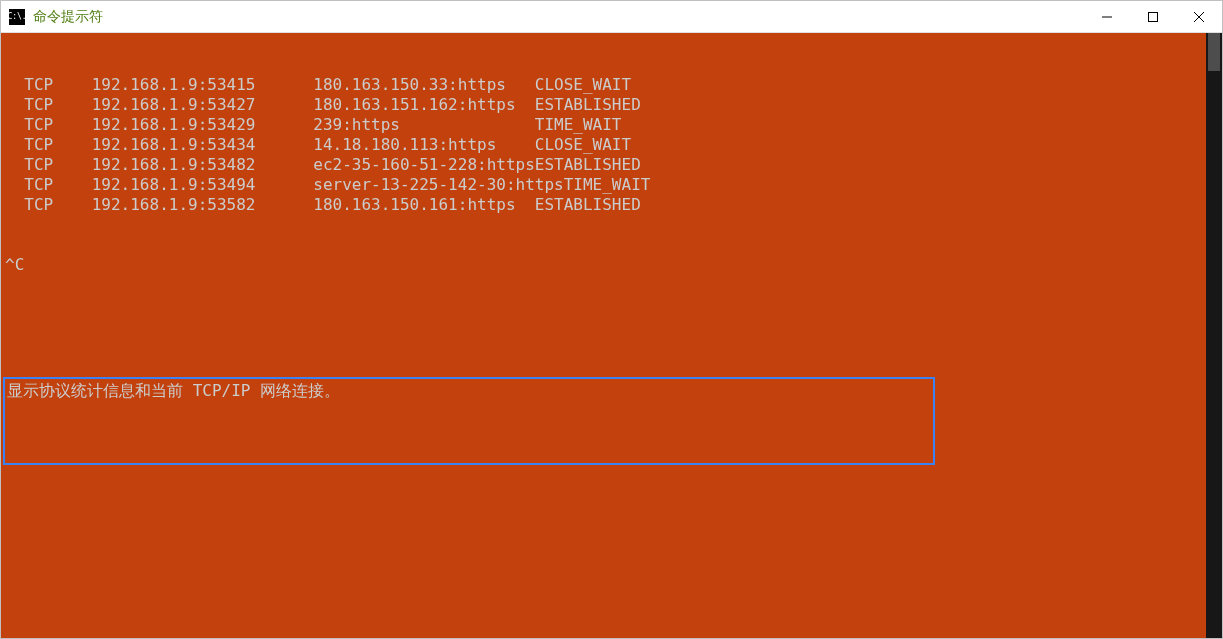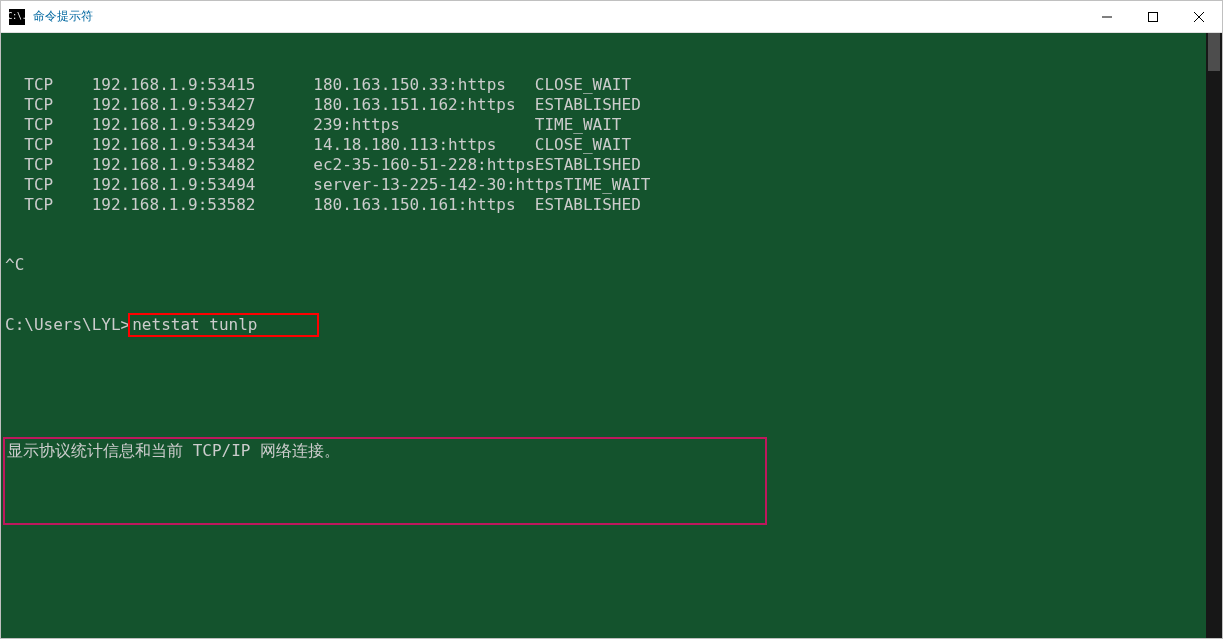--- a/index.html
+++ b/index.html
@@ -29,62 +29,62 @@
     margin: 0 8px;
     background: #000;
     display: flex;
     align-items: center;
     justify-content: center;
     font-size: 8px;
     color: #fff;
     font-family: monospace;
   }
   .titlebar-title {
-    font-size: 12px;
-    color: #0369a1;
+    font-size: 14px;
+    color: #4d7c0f;
     flex: 0 0 auto;
   }
   .titlebar-spacer { flex: 1; }
   .titlebar-btn {
     width: 46px;
     height: 32px;
     display: flex;
     align-items: center;
     justify-content: center;
     font-size: 10px;
     color: #000;
     cursor: pointer;
   }
   .titlebar-btn svg { width: 10px; height: 10px; }
 
   .terminal {
     flex: 1;
-    background: #14532d;
+    background: #c2410c;
     color: #cccccc;
     font-family: "NSimSun", "SimSun", "Consolas", monospace;
     font-size: 16px;
     line-height: 20px;
     padding: 2px 0 0 4px;
     overflow: hidden;
     white-space: pre;
     position: relative;
   }
 
   .hl-red {
     border: 2px solid #ff0000;
     display: inline-block;
     padding: 0 2px;
     margin: -2px;
   }
   .hl-red-block {
-    border: 2px solid #be185d;
+    border: 2px solid #3b82f6;
     display: block;
     padding: 2px 2px;
     margin: 2px 0 4px -2px;
-    width: 764px;
+    width: 932px;
   }
 
   .prompt-line { display: block; }
   .help-line { display: block; }
   .row {
     display: block;
   }
 
   .scrollbar {
     position: absolute;
@@ -125,21 +125,20 @@
       <svg viewBox="0 0 10 10">
           <line x1="0" y1="0" x2="10" y2="10" stroke="currentColor" stroke-width="1"></line>
           <line x1="10" y1="0" x2="0" y2="10" stroke="currentColor" stroke-width="1"></line>
         </svg>
     </div>
   </div>
 
   <div class="terminal">
     <div id="conn-rows"><span class="row">  TCP    192.168.1.9:53415      180.163.150.33:https   CLOSE_WAIT</span><span class="row">  TCP    192.168.1.9:53427      180.163.151.162:https  ESTABLISHED</span><span class="row">  TCP    192.168.1.9:53429      239:https              TIME_WAIT</span><span class="row">  TCP    192.168.1.9:53434      14.18.180.113:https    CLOSE_WAIT</span><span class="row">  TCP    192.168.1.9:53482      ec2-35-160-51-228:httpsESTABLISHED</span><span class="row">  TCP    192.168.1.9:53494      server-13-225-142-30:httpsTIME_WAIT</span><span class="row">  TCP    192.168.1.9:53582      180.163.150.161:https  ESTABLISHED</span></div>
     <span class="row">^C</span>
-    <span class="prompt-line"><span>C:\Users\LYL&gt;</span><span class="hl-red"><span>netstat tunlp</span>      </span></span>
     <span class="row"> </span>
     <div class="hl-red-block"><span class="help-line">显示协议统计信息和当前 TCP/IP 网络连接。</span>
 <span class="row"> </span>
 </div>
     <span class="row"> </span>
     
 
     <div class="scrollbar">
       <div class="scroll-thumb"></div>
     </div>

